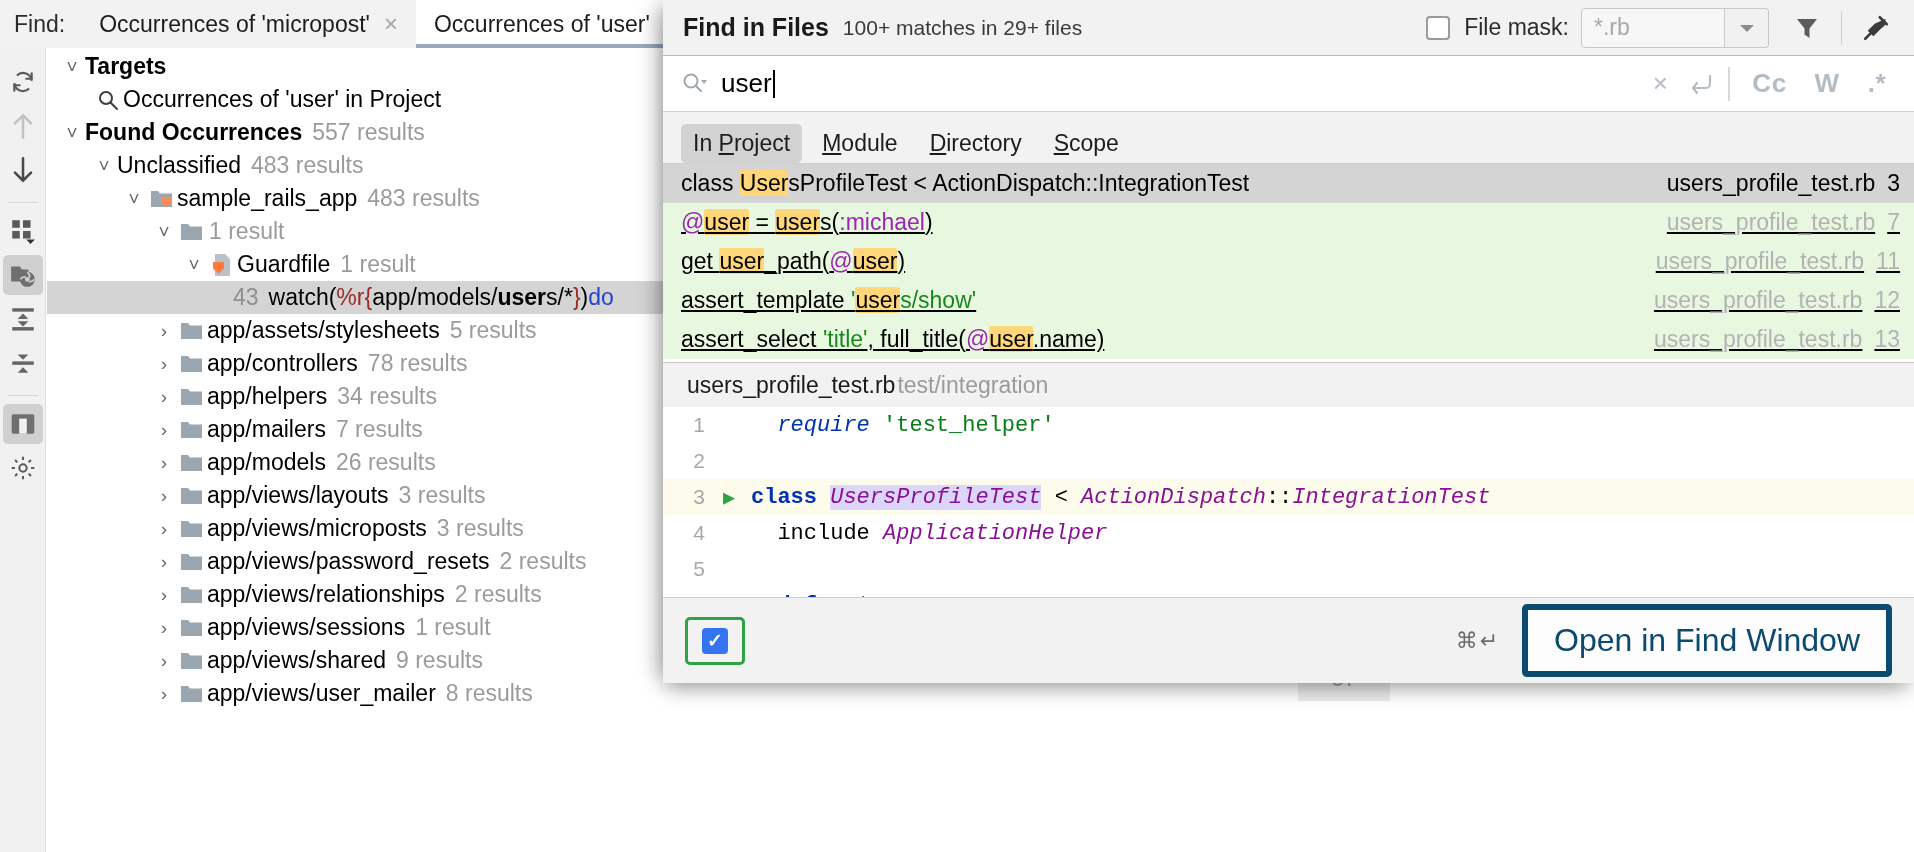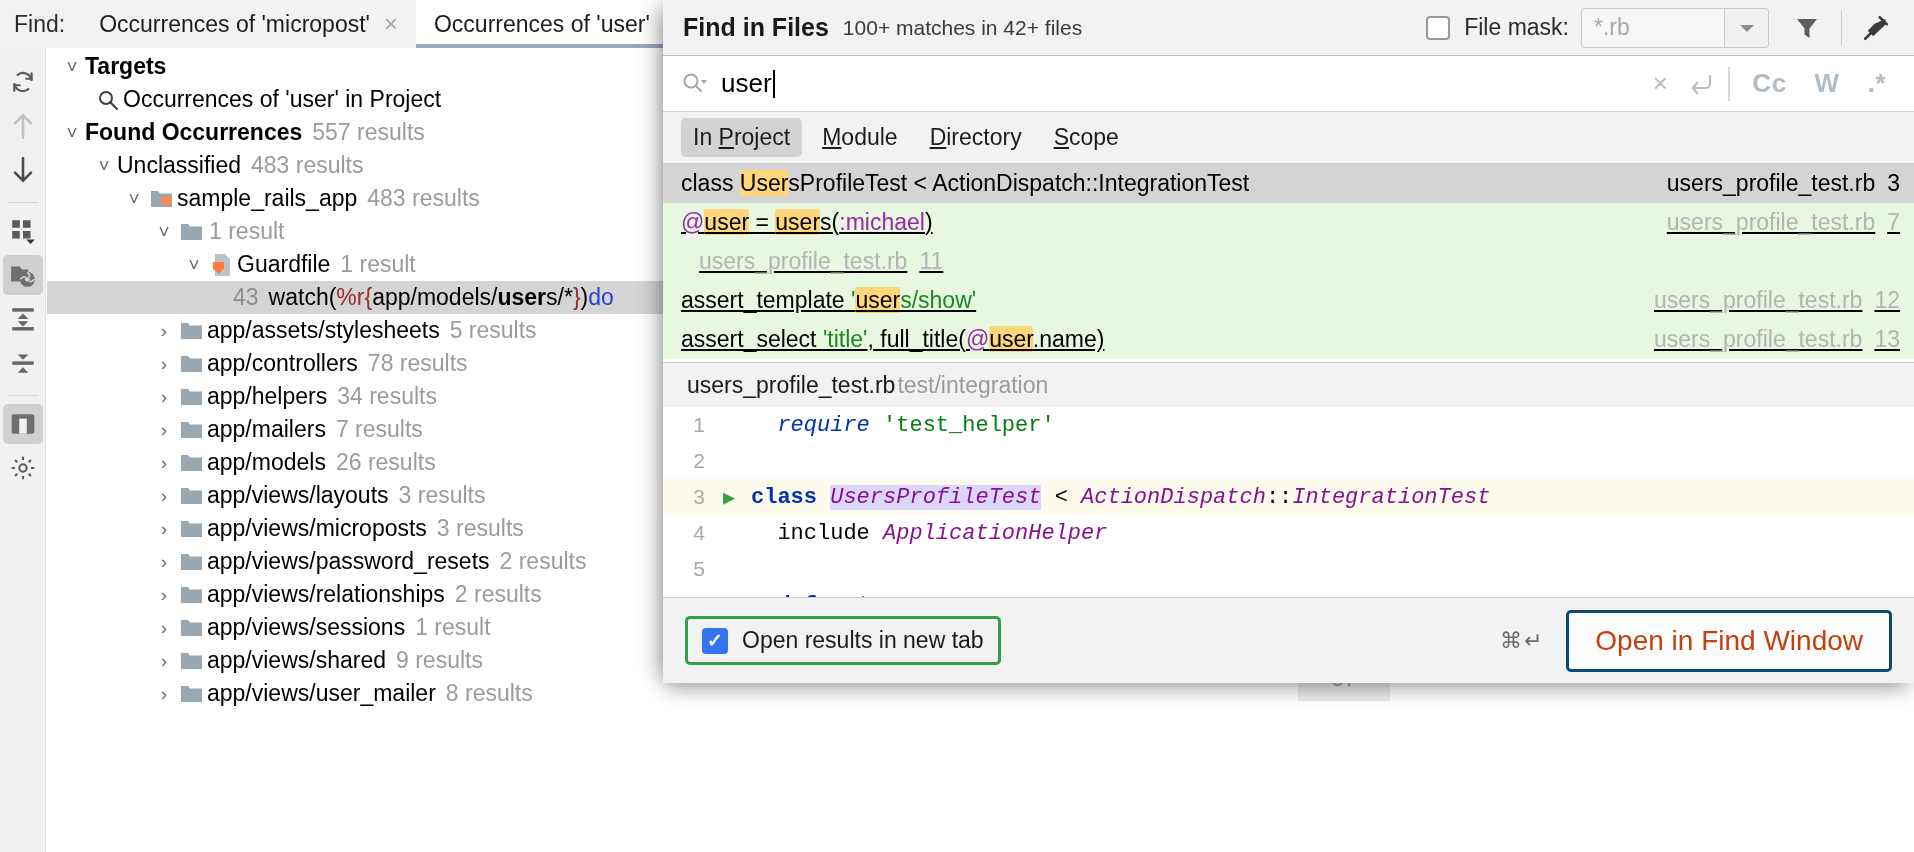--- a/index.html
+++ b/index.html
@@ -108,21 +108,21 @@
     flex: 1 1 auto; font-size: 26px; color: #000; margin-left: 14px;
     display: flex; align-items: center;
   }
   .caret { display: inline-block; width: 2px; height: 28px; background: #000; margin-left: 1px; }
   .sr-ico { width: 40px; height: 40px; display: flex; align-items: center; justify-content: center; color: #b6bdc4; font-size: 26px; }
   .sr-txt { font-size: 26px; color: #b3bcc4; padding: 0 14px; font-weight: bold; letter-spacing: .5px; }
   .sr-div { width: 2px; height: 34px; background: #d5dade; margin: 0 8px; }
 
   .scoperow {
     height: 52px; flex: 0 0 52px; background: #f2f2f2;
-    display: flex; align-items: center; padding: 0 18px; gap: 8px;
+    display: flex; align-items: flex-end; padding: 0 18px; gap: 8px;
     border-bottom: 1px solid #cfcfcf;
   }
   .scope-tab {
     font-size: 23px; color: #1c1c1c; padding: 6px 12px; border-radius: 5px;
   }
   .scope-tab.active { background: #d2d2d2; }
   .scope-tab u { text-decoration: underline; }
 
   .results { flex: 0 0 198px; background: #ffffff; overflow: hidden; }
   .rrow {
@@ -174,22 +174,22 @@
   }
   .chk-on {
     width: 26px; height: 26px; border-radius: 4px; background: #3574f0;
     display: flex; align-items: center; justify-content: center;
     color: #fff; font-size: 19px; font-weight: bold; flex: 0 0 26px;
   }
   .newtab-label { font-size: 23px; color: #1a1a1a; white-space: nowrap; }
   .bb-spacer { flex: 1 1 auto; }
   .shortcut { font-size: 22px; color: #6b6b6b; margin-right: 22px; letter-spacing: 2px; }
   .btn-primary {
-    border: 3px solid #0c4a6e; border-radius: 5px; background: #fdfdfd;
-    font-size: 28px; color: #c2410c; padding: 12px 26px; white-space: nowrap;
+    border: 6px solid #0c4a6e; border-radius: 5px; background: #fdfdfd;
+    font-size: 32px; color: #0c4a6e; padding: 12px 26px; white-space: nowrap;
   }
 
   .editor-peek {
     position: absolute; left: 1298px; top: 655px; width: 92px; height: 46px;
     background: #ececec; display: flex; align-items: center; justify-content: center;
     font-size: 23px; color: #a0a0a0;
   }
   svg { display: block; }
 </style>
 </head>
@@ -468,21 +468,21 @@
   </div>
 
   <div class="editor-peek">
     <span>57</span>
   </div>
 
   <div class="dialog">
 
     <div class="dlg-header">
       <span class="dlg-title">Find in Files</span>
-      <span class="dlg-sub">100+ matches in 42+ files</span>
+      <span class="dlg-sub">100+ matches in 29+ files</span>
       <span class="hdr-spacer"></span>
       <span class="chk"></span>
       <span class="mask-label">File mask:</span>
       <span class="mask-box">*.rb</span>
       <span class="mask-drop">
         <svg width="18" height="12" viewBox="0 0 18 12">
             <path d="M2 3h14l-7 7z" fill="#8d8d8d"></path>
           </svg>
       </span>
       <span class="hdr-ico" style="margin-left:18px">
@@ -536,20 +536,21 @@
           <div class="rcode"><span class="">class </span><span class="hl">User</span><span class="">sProfileTest &lt; ActionDispatch::IntegrationTest</span></div>
           <span class="rfile">users_profile_test.rb</span>
           <span class="rline">3</span>
         </div>
         <div class="rrow match">
           <div class="rcode"><span class="purple">@</span><span class="hl">user</span><span class=""> = </span><span class="hl">user</span><span class="">s(</span><span class="purple">:michael</span><span class="">)</span></div>
           <span class="rfile">users_profile_test.rb</span>
           <span class="rline">7</span>
         </div>
         <div class="rrow match">
+          <div class="rcode"><span class="">get </span><span class="hl">user</span><span class="">_path(</span><span class="purple">@</span><span class="hl">user</span><span class="">)</span></div>
           <span class="rfile">users_profile_test.rb</span>
           <span class="rline">11</span>
         </div>
         <div class="rrow match">
           <div class="rcode"><span class="">assert_template </span><span class="green">'</span><span class="hl">user</span><span class="green">s/show'</span></div>
           <span class="rfile">users_profile_test.rb</span>
           <span class="rline">12</span>
         </div>
         <div class="rrow match">
           <div class="rcode"><span class="">assert_select </span><span class="green">'title'</span><span class="">, full_title(</span><span class="purple">@</span><span class="hl">user</span><span class="">.name)</span></div>
@@ -594,20 +595,19 @@
             <span class="pv-mark" style="color: rgb(53, 116, 240);">⊙</span>
             <span class="pv-code"><span class="">  </span><span class="k">def </span><span class="cls">setup</span></span>
           </div>
         </div>
     </div>
   </div>
 
   <div class="bottombar">
     <div class="newtab-wrap">
       <span class="chk-on">✓</span>
-      <span class="newtab-label">Open results in new tab</span>
     </div>
     <span class="bb-spacer"></span>
     <span class="shortcut">⌘↵</span>
     <button class="btn-primary">Open in Find Window</button>
   </div>
 
 </div>
 
 </body></html>

